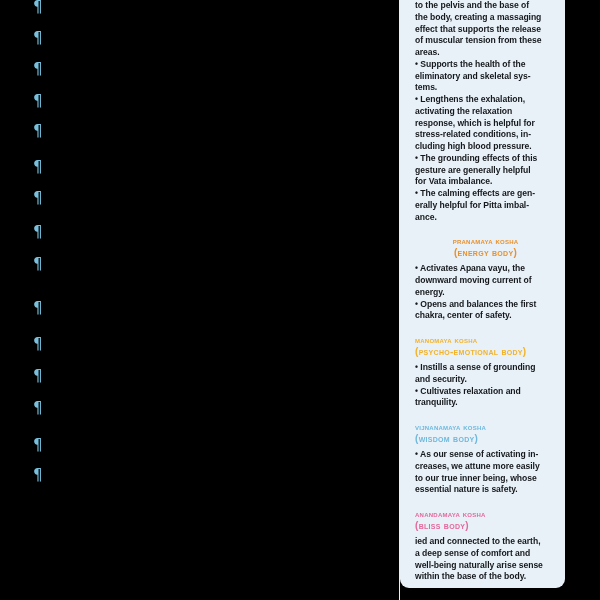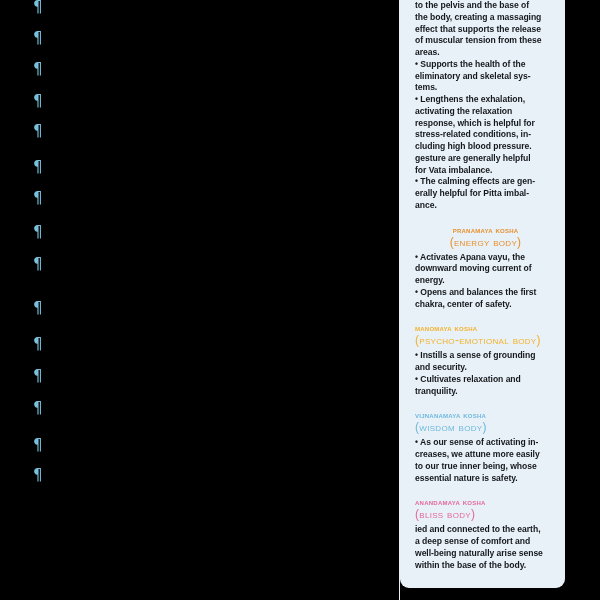--- a/index.html
+++ b/index.html
@@ -86,22 +86,22 @@
   .kosha-title {
     font-size: 8.6px;
     font-weight: bold;
     font-variant: small-caps;
     text-transform: lowercase;
     letter-spacing: 0.25px;
     line-height: 12px;
     margin: 0;
   }
   .kosha-sub {
-    font-size: 12px;
-    font-weight: normal;
+    font-size: 10px;
+    font-weight: bold;
     font-variant: small-caps;
     text-transform: lowercase;
     letter-spacing: 0.3px;
     line-height: 12px;
     margin: 0 0 4px 0;
   }
   .kosha-body {
     margin: 0;
   }
 
@@ -152,20 +152,21 @@
           <div class="bullet-line">tems.</div>
         </div>
         <div>
           <div class="bullet-line">• Lengthens the exhalation,</div>
           <div class="bullet-line">activating the relaxation</div>
           <div class="bullet-line">response, which is helpful for</div>
           <div class="bullet-line">stress-related conditions, in-</div>
           <div class="bullet-line">cluding high blood pressure.</div>
         </div>
         <div>
+          <div class="bullet-line">• The grounding effects of this</div>
           <div class="bullet-line">gesture are generally helpful</div>
           <div class="bullet-line">for Vata imbalance.</div>
         </div>
         <div>
           <div class="bullet-line">• The calming effects are gen-</div>
           <div class="bullet-line">erally helpful for Pitta imbal-</div>
           <div class="bullet-line">ance.</div>
         </div>
       </div>
 

